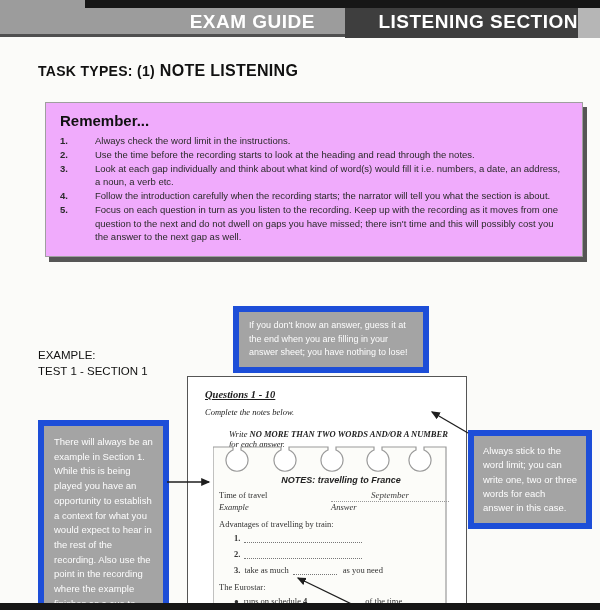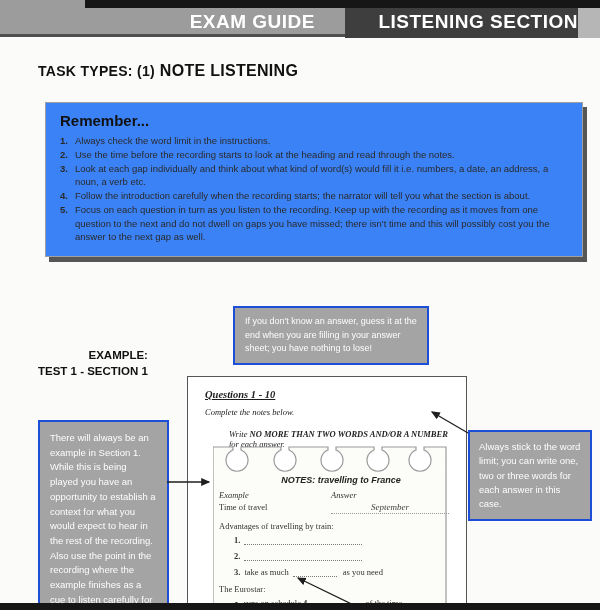--- a/index.html
+++ b/index.html
@@ -15,36 +15,36 @@
   .band-dark { position:absolute; left:345px; top:6px; width:233px; height:32px; background:var(--band-dark,#3e3e3e); display:flex; align-items:center; justify-content:flex-end; }
   .band-dark span { color:#fff; font-weight:bold; font-size:19px; letter-spacing:0.5px; white-space:nowrap; }
   .band-light { position:absolute; left:578px; top:6px; width:22px; height:32px; background:#b6b6b6; }
   
   .page-title { position:absolute; left:38px; top:62px; font-weight:bold; color:#111; }
   .page-title .t1 { font-size:14px; letter-spacing:0.3px; }
   .page-title .t2 { font-size:16px; letter-spacing:0.3px; }
   
   .remember-box {
     position:absolute; left:45px; top:102px; width:538px;
-    background:#3b82f6; border:1px solid #9f9f9f;
+    background:#f0abfc; border:1px solid #9f9f9f;
     box-shadow:4px 5px 0 #565656;
     padding:9px 14px 12px 14px;
   }
   .remember-title { font-weight:bold; font-size:15px; color:#111; margin-bottom:5px; }
   .remember-list { list-style:none; }
   .remember-list li { display:flex; font-size:9.5px; line-height:1.45; color:#2a2a2a; }
   .remember-list .li-num { font-weight:bold; width:15px; flex:none; }
-  .remember-list .li-text { flex:1; }
+  .remember-list .li-text { flex:1;margin-left:20px; }
   
-  .callout { position:absolute; background:var(--callout-gray,#a4a4a4); border:2px solid #1d4ed8; color:#fdfdfd; line-height:1.5; }
+  .callout { position:absolute; background:var(--callout-gray,#a4a4a4); border:6px solid #1d4ed8; color:#fdfdfd; line-height:1.5; }
   .callout-mid { left:233px; top:306px; width:196px; padding:7px 10px; font-size:9px; }
   .callout-left { left:38px; top:420px; width:131px; padding:9px 10px; font-size:9.5px; line-height:1.55; }
   .callout-right { left:468px; top:390px; width:124px; padding:8px 9px; font-size:9.5px;margin-top:40px; }
   
-  .example-label { position:absolute; left:38px; top:348px; font-weight:bold; font-size:11.5px; line-height:1.35; color:#111;text-align:right; }
+  .example-label { position:absolute; left:38px; top:348px; font-weight:normal; font-size:11.5px; line-height:1.35; color:#111; }
   
   .test-paper {
     position:absolute; left:187px; top:376px; width:280px; height:236px;
     background:#ffffff; border:1px solid #555;
     padding:12px 14px 0 17px;
     font-family:"Liberation Serif", serif;
   }
   .q-title { font-weight:bold; font-style:italic; font-size:10.5px; margin-bottom:7px;text-decoration:underline; }
   .q-inst1 { font-style:italic; font-size:8.5px; margin-bottom:12px; color:#222; }
   .q-inst2 { font-style:italic; font-size:8.5px; color:#222;margin-left:24px; }
@@ -134,27 +134,27 @@
     <svg class="outline" width="234" height="173" viewBox="0 0 234 173">
       <path d="M 0 10 L 20 10 L 20 13 A 11 11 0 1 0 28 13 L 28 10
                L 68 10 L 68 13 A 11 11 0 1 0 76 13 L 76 10
                L 115 10 L 115 13 A 11 11 0 1 0 123 13 L 123 10
                L 161 10 L 161 13 A 11 11 0 1 0 169 13 L 169 10
                L 203 10 L 203 13 A 11 11 0 1 0 211 13 L 211 10
                L 233 10 L 233 173 L 0 173 Z" fill="#fcfcf9" stroke="#9a9a9a" stroke-width="1.2"></path>
     </svg>
     <div class="notes-content">
       <div class="n-title">NOTES: travelling to France</div>
+      <div class="n-grid" style="margin-top:2px;">
+        <span>Time of travel</span>
+        <span class="n-answer">September</span>
+      </div>
       <div class="n-grid">
         <span class="n-ex-label">Example</span>
         <span class="n-ans-label">Answer</span>
-      </div>
-      <div class="n-grid" style="margin-top:2px;">
-        <span>Time of travel</span>
-        <span class="n-answer">September</span>
       </div>
       <div class="n-heading">Advantages of travelling by train:</div>
       <div class="n-row">
         <span class="n-num">1.</span>
           <span class="leader leader-long"></span>
       </div>
       <div class="n-row">
         <span class="n-num">2.</span>
           <span class="leader leader-long"></span>
       </div>

